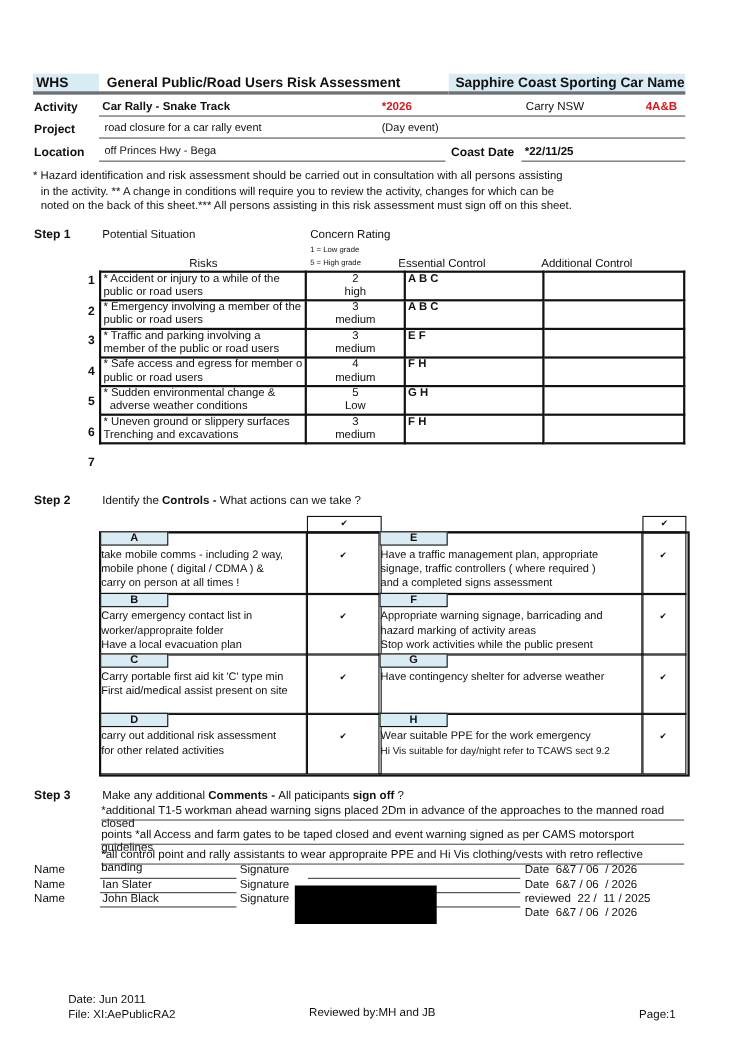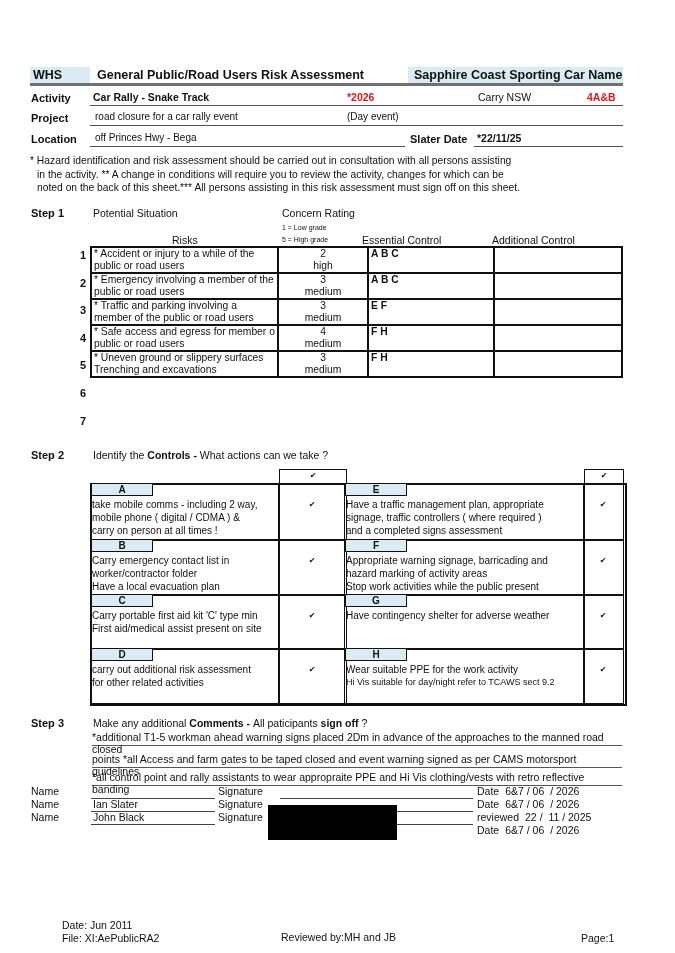--- a/index.html
+++ b/index.html
@@ -20,21 +20,21 @@
   #risk-table td.risk { width:181px; }
   #risk-table td.ess { width:120px; font-weight:bold; }
   .rownum { position:absolute; left:80px; font-weight:bold; font-size:11px; }
   .ctl { position:absolute; border:1.5px solid #111; }
   .ctl-badge { position:absolute; background:#d9ebf3; border:1.5px solid #111; width:60px; height:11px; text-align:center; font-weight:bold; font-size:10px; line-height:11px; }
   .ctl-text { position:absolute; font-size:10px; line-height:13px; }
   .tick { position:absolute; font-size:8px; text-align:center; }
   .comment { position:absolute; left:92px; font-size:10.5px; border-bottom:1.5px solid #555; width:530px; height:14px; }
   .sig { position:absolute; font-size:10.5px; }
   .sigline { position:absolute; border-bottom:1.2px solid #444; }
-  .foot { position:absolute; font-size:10.5px;margin-top:16px; }
+  .foot { position:absolute; font-size:10.5px; }
 </style>
 </head>
 <body>
 
 <div class="hdrbar" style="left:30px;width:60px;"></div>
 <div class="hdrbar" style="left:90px;width:318px;background:#fff;"></div>
 <div class="hdrbar" style="left:408px;width:215px;"></div>
 <div class="hdrtxt" style="left:33px;">WHS</div>
 <div class="hdrtxt" style="left:97px;">General Public/Road Users Risk Assessment</div>
 <div class="hdrtxt" style="left:414px;">Sapphire Coast Sporting Car Name</div>
@@ -50,21 +50,21 @@
 <div class="lbl" style="left:31px;top:112px;">Project</div>
 <div class="ul" style="left:90px;top:111px;width:533px;">
   <span style="position:absolute;left:5px;font-size:10px;">road closure for a car rally event</span>
   <span style="position:absolute;left:257px;font-size:10px;">(Day event)</span>
 </div>
 
 <div class="lbl" style="left:31px;top:133px;">Location</div>
 <div class="ul" style="left:90px;top:132px;width:315px;">
   <span style="position:absolute;left:5px;font-size:10px;">off Princes Hwy - Bega</span>
 </div>
-<div class="lbl" style="left:410px;top:133px;">Slater Date</div>
+<div class="lbl" style="left:410px;top:133px;">Coast Date</div>
 <div class="ul" style="left:474px;top:132px;width:149px;">
   <span style="position:absolute;left:3px;font-weight:bold;font-size:10.5px;">*22/11/25</span>
 </div>
 
 <div class="note">
   <div>* Hazard identification and risk assessment should be carried out in consultation with all persons assisting</div>
   <div style="padding-left:7px;">in the activity. ** A change in conditions will require you to review the activity, changes for which can be</div>
   <div style="padding-left:7px;">noted on the back of this sheet.*** All persons assisting in this risk assessment must sign off on this sheet.</div>
 </div>
 
@@ -131,20 +131,32 @@
         </td>
         <td class="rating">
           <div>4</div>
           <div>medium</div>
         </td>
         <td class="ess">F H</td>
         <td></td>
       </tr>
       <tr>
         <td class="risk">
+          <div style="white-space:pre;overflow:hidden;">* Sudden environmental change &amp;</div>
+          <div style="white-space:pre;">  adverse weather conditions</div>
+        </td>
+        <td class="rating">
+          <div>5</div>
+          <div>Low</div>
+        </td>
+        <td class="ess">G H</td>
+        <td></td>
+      </tr>
+      <tr>
+        <td class="risk">
           <div style="white-space:pre;overflow:hidden;">* Uneven ground or slippery surfaces</div>
           <div style="white-space:pre;">Trenching and excavations</div>
         </td>
         <td class="rating">
           <div>3</div>
           <div>medium</div>
         </td>
         <td class="ess">F H</td>
         <td></td>
       </tr>
@@ -172,21 +184,21 @@
       <div>take mobile comms - including 2 way,</div>
       <div>mobile phone ( digital / CDMA ) &amp;</div>
       <div>carry on person at all times !</div>
     </div>
     <div class="tick" style="left: 279px; width: 66px; top: 500px;">✔</div>
     <div class="ctl" style="left: 90px; top: 539px; width: 187px; height: 55px; border-width: 1px;"></div>
     <div class="ctl" style="left: 279px; top: 539px; width: 66px; height: 55px; border-width: 1px;"></div>
     <div class="ctl-badge" style="left: 91px; top: 539px;">B</div>
     <div class="ctl-text" style="left: 92px; top: 554px;">
       <div>Carry emergency contact list in</div>
-      <div>worker/contractor folder</div>
+      <div>worker/appropraite folder</div>
       <div>Have a local evacuation plan</div>
     </div>
     <div class="tick" style="left: 279px; width: 66px; top: 556px;">✔</div>
     <div class="ctl" style="left: 90px; top: 594px; width: 187px; height: 54px; border-width: 1px;"></div>
     <div class="ctl" style="left: 279px; top: 594px; width: 66px; height: 54px; border-width: 1px;"></div>
     <div class="ctl-badge" style="left: 91px; top: 594px;">C</div>
     <div class="ctl-text" style="left: 92px; top: 609px;">
       <div>Carry portable first aid kit 'C' type min</div>
       <div>First aid/medical assist present on site</div>
       <div></div>
@@ -224,21 +236,21 @@
     <div class="ctl-badge" style="left: 345px; top: 594px;">G</div>
     <div class="ctl-text" style="left: 346px; top: 609px;">
       <div>Have contingency shelter for adverse weather</div>
       <div></div>
     </div>
     <div class="tick" style="left: 584px; width: 38px; top: 611px;">✔</div>
     <div class="ctl" style="left: 344px; top: 648px; width: 238px; height: 54px; border-width: 1px;"></div>
     <div class="ctl" style="left: 584px; top: 648px; width: 38px; height: 54px; border-width: 1px;"></div>
     <div class="ctl-badge" style="left: 345px; top: 648px;">H</div>
     <div class="ctl-text" style="left: 346px; top: 663px;">
-      <div>Wear suitable PPE for the work activity</div>
+      <div>Wear suitable PPE for the work emergency</div>
       <div style="font-size: 9px;">Hi Vis suitable for day/night refer to TCAWS sect 9.2</div>
       <div></div>
     </div>
     <div class="tick" style="left: 584px; width: 38px; top: 665px;">✔</div>
   </div>
 
 <div class="step" style="top:717px;">Step 3</div>
 <div class="abs" style="left:93px;top:717px;font-size:10.5px;">
   <span>Make any additional </span><b>Comments - </b><span>All paticipants </span><b>sign off</b><span> ?</span>
 </div>

